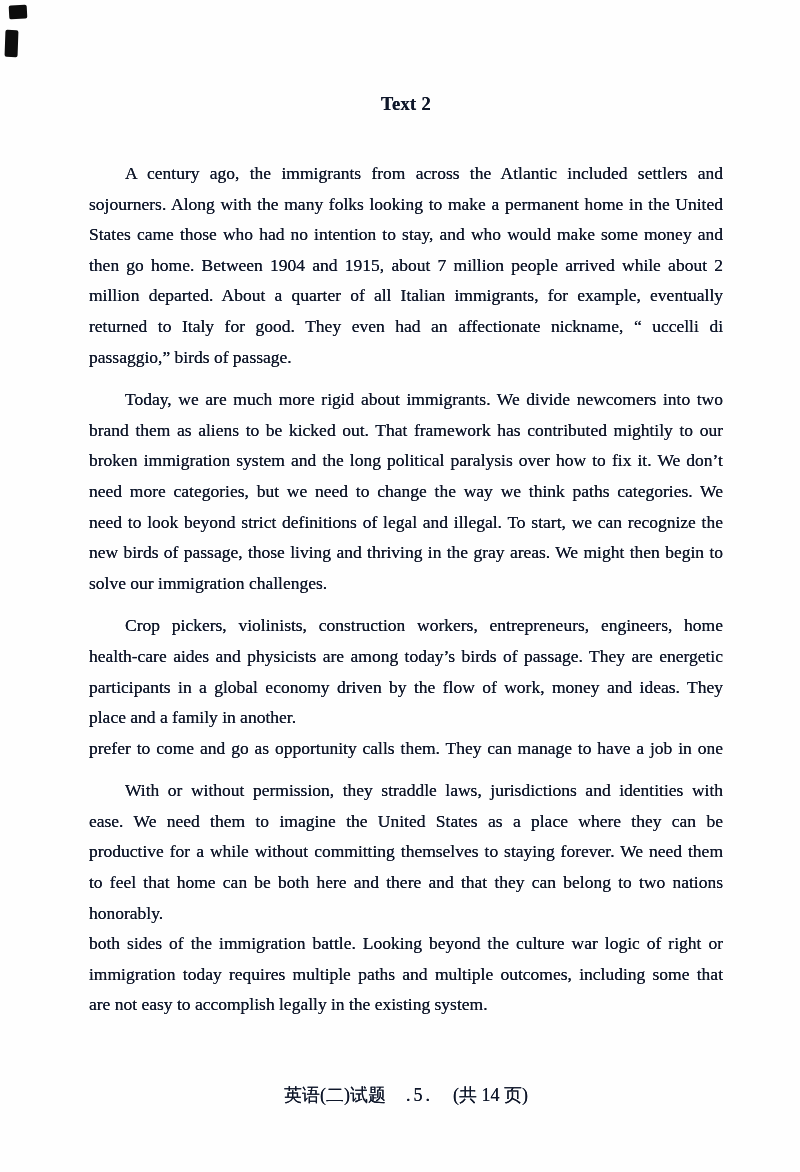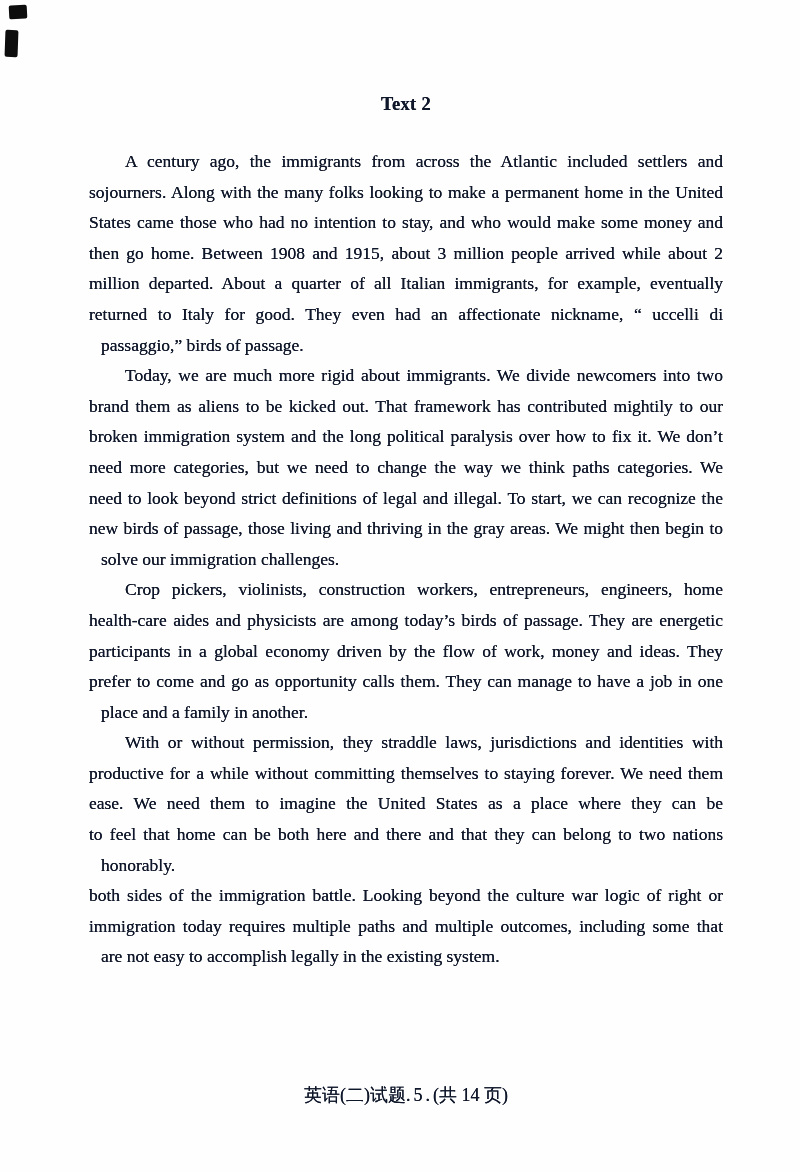--- a/index.html
+++ b/index.html
@@ -33,29 +33,30 @@
   .text-body {
     position: absolute;
     left: 89px; top: 146px; width: 634px;
     font-size: 17.5px;
     line-height: 30.6px;
     text-shadow: 0 0 0.35px currentColor;
   }
 
   
   .line { text-align: justify; text-align-last: justify; white-space: normal; }
-  .line.first { padding-left: 36px; }
-  .line.lastline { text-align-last: left; margin-left: 12px; }
+  .line.first { padding-left: 36px; margin-top: 12px; }
+  .line.lastline { text-align-last: left; }
 
   .page-footer {
     position: absolute;
     left: 89px; top: 1082px; width: 634px;
     display: flex;
     justify-content: center;
     align-items: baseline;
+    column-gap: 20px;
     font-size: 18px;
     line-height: 26px;
     text-shadow: 0 0 0.35px currentColor;
   }
   .page-footer .pagenum { letter-spacing: 3px; }
 </style>
 </head>
 <body>
 
 <div class="page">
@@ -63,39 +64,39 @@
   <div class="scan-mark mark1"></div>
   <div class="scan-mark mark2"></div>
 
   <div class="doc-title">Text 2</div>
 
   <div class="text-body">
 
   <div class="line first">A century ago, the immigrants from across the Atlantic included settlers and</div>
       <div class="line">sojourners. Along with the many folks looking to make a permanent home in the United</div>
       <div class="line">States came those who had no intention to stay, and who would make some money and</div>
-      <div class="line">then go home. Between 1908 and 1915, about 3 million people arrived while about 2</div>
+      <div class="line">then go home. Between 1904 and 1915, about 7 million people arrived while about 2</div>
       <div class="line">million departed. About a quarter of all Italian immigrants, for example, eventually</div>
       <div class="line">returned to Italy for good. They even had an affectionate nickname, “ uccelli di</div>
       <div class="line lastline">passaggio,” birds of passage.</div>
       <div class="line first">Today, we are much more rigid about immigrants. We divide newcomers into two</div>
       <div class="line">brand them as aliens to be kicked out. That framework has contributed mightily to our</div>
       <div class="line">broken immigration system and the long political paralysis over how to fix it. We don’t</div>
       <div class="line">need more categories, but we need to change the way we think paths categories. We</div>
       <div class="line">need to look beyond strict definitions of legal and illegal. To start, we can recognize the</div>
       <div class="line">new birds of passage, those living and thriving in the gray areas. We might then begin to</div>
       <div class="line lastline">solve our immigration challenges.</div>
       <div class="line first">Crop pickers, violinists, construction workers, entrepreneurs, engineers, home</div>
       <div class="line">health-care aides and physicists are among today’s birds of passage. They are energetic</div>
       <div class="line">participants in a global economy driven by the flow of work, money and ideas. They</div>
+      <div class="line lastline">place and a family in another.</div>
       <div class="line">prefer to come and go as opportunity calls them. They can manage to have a job in one</div>
-      <div class="line lastline">place and a family in another.</div>
       <div class="line first">With or without permission, they straddle laws, jurisdictions and identities with</div>
+      <div class="line">ease. We need them to imagine the United States as a place where they can be</div>
       <div class="line">productive for a while without committing themselves to staying forever. We need them</div>
-      <div class="line">ease. We need them to imagine the United States as a place where they can be</div>
       <div class="line">to feel that home can be both here and there and that they can belong to two nations</div>
       <div class="line lastline">honorably.</div>
       <div class="line">both sides of the immigration battle. Looking beyond the culture war logic of right or</div>
       <div class="line">immigration today requires multiple paths and multiple outcomes, including some that</div>
       <div class="line lastline">are not easy to accomplish legally in the existing system.</div>
     </div>
 
   <div class="page-footer">
     <span>英语(二)试题</span>
     <span class="pagenum">.5.</span>

